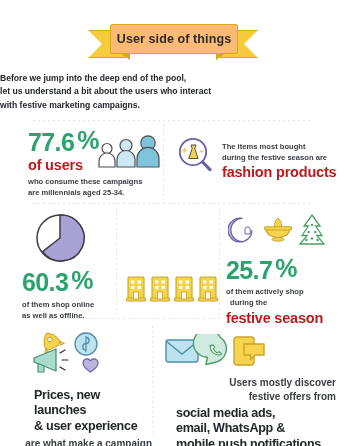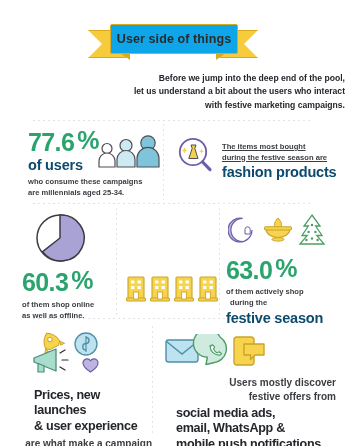--- a/index.html
+++ b/index.html
@@ -14,42 +14,42 @@
   .banner-wrap{position:absolute;left:0;top:22px;width:345px;height:42px;}
   .ribbon{position:absolute;left:88px;top:0;width:170px;height:42px;}
   .tail{position:absolute;top:8px;width:38px;height:28px;background:#F6CB3C;
         border:1.3px solid #D9A81C;box-sizing:border-box;}
   .tail.left{left:0;clip-path:polygon(0 0,100% 0,100% 100%,0 100%,14px 50%);}
   .tail.right{right:0;clip-path:polygon(0 0,100% 0,24px 50%,100% 100%,0 100%);}
   .fold{position:absolute;top:27px;width:16px;height:11px;background:#D9A81C;}
   .fold.l{left:26px;clip-path:polygon(0 0,100% 0,100% 100%);}
   .fold.r{right:26px;clip-path:polygon(0 0,100% 0,0 100%);}
   .ribbon-panel{position:absolute;left:22px;top:2px;width:126px;height:28px;
-        background:#0ea5e9;border:1.4px solid #D9A81C;border-radius:2px;
+        background:#fdba74;border:1.4px solid #D9A81C;border-radius:2px;
         display:flex;align-items:center;justify-content:center;}
   .ribbon-panel span{font-size:12.5px;font-weight:bold;color:#2b2b2b;letter-spacing:.1px;white-space:nowrap;}
 
   
-  .intro{position:absolute;left:0;top:72px;width:345px;text-align:right;
+  .intro{position:absolute;left:0;top:72px;width:345px;text-align:left;
         font-size:8.6px;font-weight:bold;line-height:1.55;color:#23262b;}
 
   
   .hdiv{position:absolute;left:33px;width:280px;height:1px;
         background-image:linear-gradient(to right,#e2e2e6 0 2px,transparent 2px 5px);
         background-size:5px 1px;}
   .vdiv{position:absolute;width:1px;
         background-image:linear-gradient(to bottom,#e4e4e8 0 2px,transparent 2px 5px);
         background-size:1px 5px;}
 
   
   .cell{position:absolute;box-sizing:border-box;}
   .big{font-size:25px;font-weight:bold;color:#2AA36C;line-height:1;letter-spacing:-.6px;}
-  .sub-strong{font-size:14.5px;font-weight:bold;color:#0c4a6e;line-height:1.05;letter-spacing:-.2px;}
+  .sub-strong{font-size:14.5px;font-weight:bold;color:#b91c1c;line-height:1.05;letter-spacing:-.2px;}
   .fine{font-size:7.6px;font-weight:bold;color:#3a3d42;line-height:1.42;}
-  .mid-lead{font-size:7.6px;font-weight:bold;color:#3a3d42;line-height:1.4;text-decoration:underline;}
+  .mid-lead{font-size:7.6px;font-weight:bold;color:#3a3d42;line-height:1.4;}
   .mid-strong{font-size:10.5px;font-weight:bold;color:#23262b;line-height:1.2;letter-spacing:-.2px;}
   .blk-strong{font-size:12.6px;font-weight:bold;color:#23262b;line-height:1.22;letter-spacing:-.3px;margin-left:12px;}
   .blk-fine{font-size:10px;font-weight:bold;color:#3a3d42;line-height:1.35;text-align:right;}
   .row{display:flex;align-items:flex-end;gap:3px;}
 </style>
 </head>
 <body>
 
 <div class="page">
 
@@ -206,21 +206,21 @@
             <circle cx="87.4" cy="20" r="1.2"></circle>
             <circle cx="84" cy="26.5" r="1.2"></circle>
             <circle cx="78.4" cy="28" r="1.2"></circle>
             <circle cx="89.6" cy="28" r="1.2"></circle>
           </g>
       </g>
     </svg>
   </div>
   <div class="cell" style="left:226px;top:256px;width:110px">
     <div class="row">
-      <span class="big">63.0</span>
+      <span class="big">25.7</span>
       <span class="big pc" style="margin-bottom:2px">%</span>
     </div>
     <div class="fine" style="margin-top:4px">of them actively shop</div>
     <div class="fine" style="padding-left:4px">during the</div>
     <div class="sub-strong" style="margin-top:2px">festive season</div>
   </div>
 
   <div class="cell" style="left:26px;top:330px;width:92px;height:48px">
     <svg width="92" height="48" viewBox="0 0 92 48">
       <g transform="translate(12,2) rotate(-28 12 12)">

